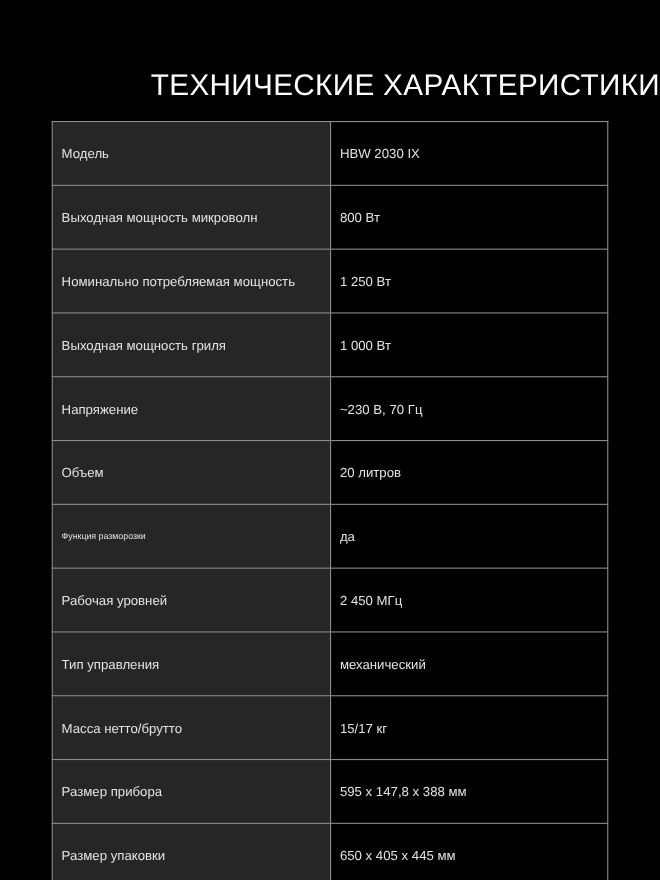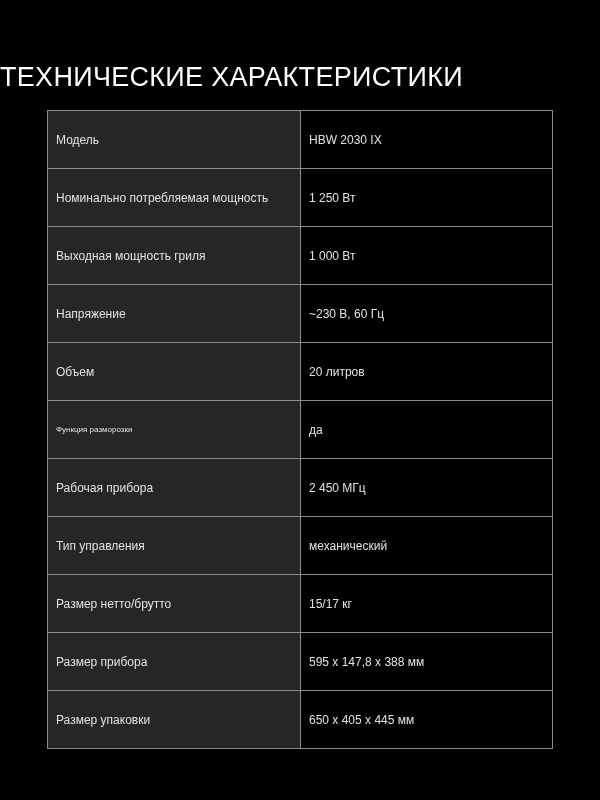--- a/index.html
+++ b/index.html
@@ -1,21 +1,21 @@
 <!DOCTYPE html>
 <html><head>
   <meta charset="utf-8">
   <style>
     html, body { margin: 0; padding: 0; }
     body {
       width: 600px; height: 800px; background: #000; overflow: hidden;
       font-family: "Liberation Sans", sans-serif; color: #e6e6e6;
     }
     .title {
-      position: absolute; top: 62px; left: 0; width: 600px; text-align: left;
+      position: absolute; top: 62px; left: 0; width: 600px; text-align: right;
       font-size: 27px; color: #fff; letter-spacing: 0.3px; font-weight: normal;
       margin: 0;
     }
     table.spec {
       position: absolute; top: 110px; left: 47px; width: 506px;
       border-collapse: collapse; table-layout: fixed;
     }
     table.spec td {
       border: 1px solid #8c8c8c; height: 58px; padding: 0 12px 0 8px;
       font-size: 12px; color: #e2e2e2; vertical-align: middle;
@@ -30,49 +30,53 @@
 
 <h1 class="title">ТЕХНИЧЕСКИЕ ХАРАКТЕРИСТИКИ</h1>
 
 <table class="spec">
   <tbody>
     <tr>
         <td class="k">Модель</td>
         <td class="v">HBW 2030 IX</td>
       </tr>
     <tr>
+        <td class="k">Выходная мощность микроволн</td>
+        <td class="v">800 Вт</td>
+      </tr>
+    <tr>
         <td class="k">Номинально потребляемая мощность</td>
         <td class="v">1 250 Вт</td>
       </tr>
     <tr>
         <td class="k">Выходная мощность гриля</td>
         <td class="v">1 000 Вт</td>
       </tr>
     <tr>
         <td class="k">Напряжение</td>
-        <td class="v">~230 В, 60 Гц</td>
+        <td class="v">~230 В, 70 Гц</td>
       </tr>
     <tr>
         <td class="k">Объем</td>
         <td class="v">20 литров</td>
       </tr>
     <tr>
         <td class="k small">Функция разморозки</td>
         <td class="v">да</td>
       </tr>
     <tr>
-        <td class="k">Рабочая прибора</td>
+        <td class="k">Рабочая уровней</td>
         <td class="v">2 450 МГц</td>
       </tr>
     <tr>
         <td class="k">Тип управления</td>
         <td class="v">механический</td>
       </tr>
     <tr>
-        <td class="k">Размер нетто/брутто</td>
+        <td class="k">Масса нетто/брутто</td>
         <td class="v">15/17 кг</td>
       </tr>
     <tr>
         <td class="k">Размер прибора</td>
         <td class="v">595 х 147,8 х 388 мм</td>
       </tr>
     <tr>
         <td class="k">Размер упаковки</td>
         <td class="v">650 х 405 х 445 мм</td>
       </tr>

